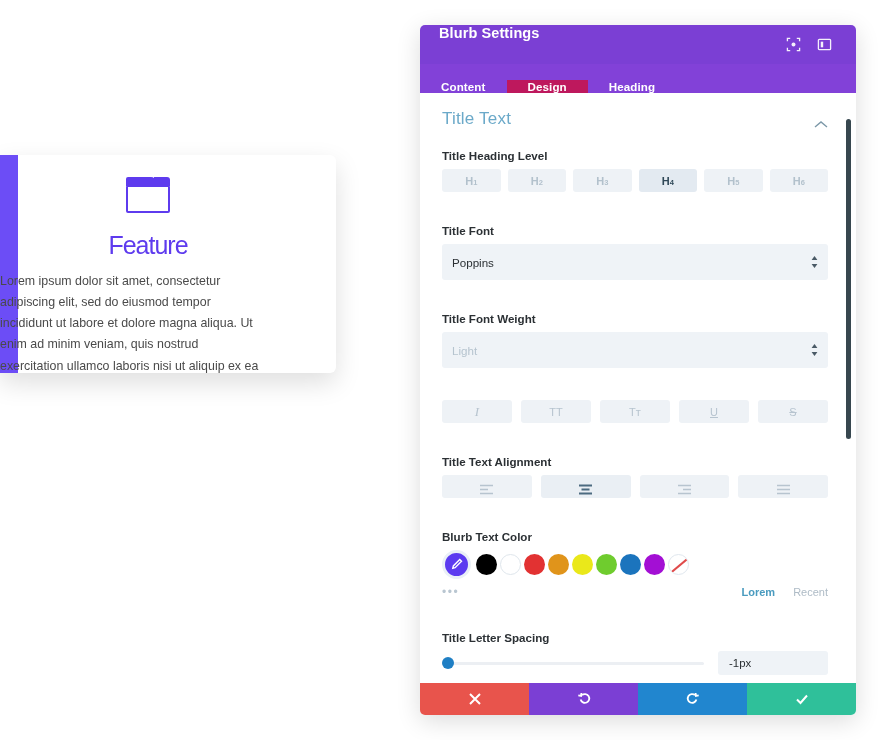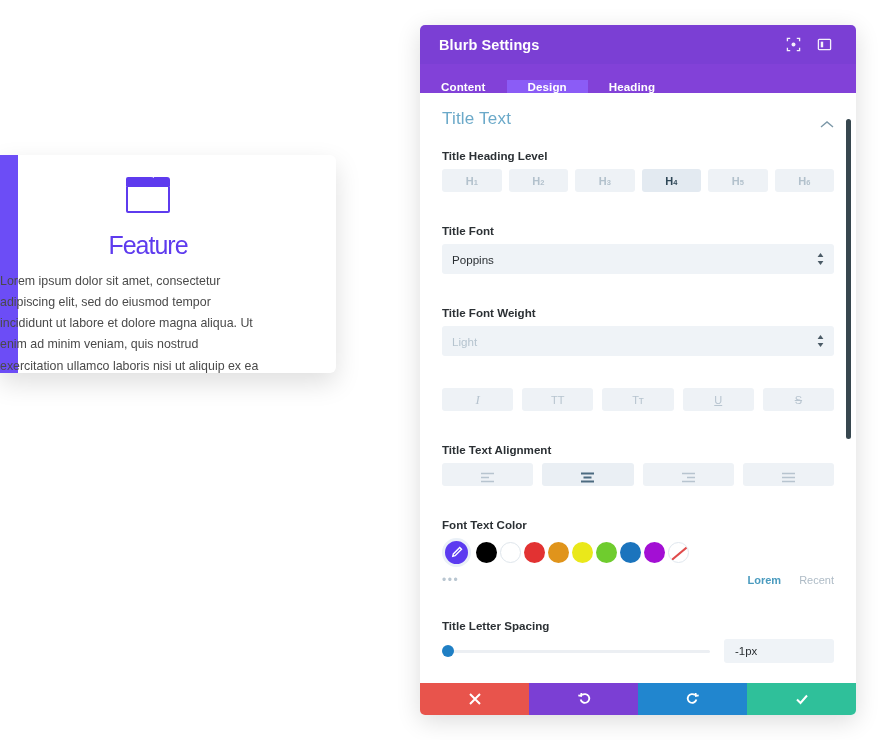--- a/index.html
+++ b/index.html
@@ -83,21 +83,21 @@
     width: 436px; height: 690px;
     background: #ffffff;
     border-radius: 5px;
     box-shadow: 0 6px 24px rgba(0,0,0,0.14);
     overflow: hidden;
     display: flex; flex-direction: column;
   }
   .panel-header {
     background: #7b3fd4;
     height: 39px;
-    display: flex; align-items: center;
+    display: flex; 
     padding: 0 24px 0 19px;
     flex: 0 0 auto;
   }
   .panel-title {
     color: #ffffff; font-size: 14.5px; font-weight: bold;
     letter-spacing: 0.1px;
     flex: 1;
   }
   .hdr-icons { display: flex; gap: 16px; align-items: center; }
   .hdr-icon { width: 15px; height: 15px; opacity: 0.92; cursor: pointer; }
@@ -108,32 +108,32 @@
     display: flex; align-items: flex-end;
     flex: 0 0 auto;
   }
   .tab {
     color: #ffffff; font-size: 11.6px; font-weight: bold;
     padding: 0 21px;
     display: flex; align-items: center;
     cursor: pointer;
     letter-spacing: 0.1px;
   }
-  .tab.active { background: #8b5cf6; }
+  .tab.active { background: #be185d; }
 
   .panel-body {
     flex: 1 1 auto;
     position: relative;
     overflow: hidden;
     background: #ffffff;
     padding: 0 0 0 0;
   }
   .scroll-area {
     position: absolute; inset: 0;
-    padding: 16px 22px 10px 22px;
+    padding: 16px 28px 10px 22px;
     overflow: hidden;
   }
   .scrollbar-track {
     position: absolute; right: 5px; top: 26px;
     width: 5px; height: 320px;
     background: #37474f;
     border-radius: 3px;
   }
 
   .section-head {
@@ -164,21 +164,21 @@
     border-radius: 3px;
     display: flex; align-items: center; justify-content: center;
     font-size: 11px; color: #b2c1cc; cursor: pointer;
     font-weight: bold;
   }
   .seg-btn.active { background: #e3eaf1; color: #2f4858; }
   .seg-btn sub { font-size: 7.5px; vertical-align: baseline; position: relative; top: 2px; }
 
   
   .select-box {
-    height: 30px; background: #eff3f7; border-radius: 3px;
+    height: 36px; background: #eff3f7; border-radius: 3px;
     display: flex; align-items: center;
     padding: 0 10px;
     font-size: 11.6px; color: #2b3034;
     position: relative; cursor: pointer;
   }
   .select-box.muted { color: #b6c4cf; }
   .select-arrows {
     position: absolute; right: 10px; top: 50%;
     transform: translateY(-50%);
     width: 7px; height: 12px;
@@ -429,21 +429,21 @@
             </div>
             <div class="align-btn">
               <span class="align-ico"><svg viewBox="0 0 15 11" stroke="#b7c4cf" stroke-width="1.5">
                     <path d="M1 1.5h13M1 5.5h13M1 9.5h13"></path>
                   </svg></span>
             </div>
           </div>
         </div>
 
         <div class="field">
-          <div class="field-label">Font Text Color</div>
+          <div class="field-label">Blurb Text Color</div>
           <div class="swatch-row">
             <div class="swatch picker">
               <svg viewBox="0 0 14 14" width="13" height="13" fill="none" stroke="#ffffff" stroke-width="1.5">
                 <path d="M10.5 1.6 L12.4 3.5 L5.5 10.4 L3 11 L3.6 8.5 Z"></path>
               </svg>
             </div>
             <div class="swatch" style="background:#000000"></div>
             <div class="swatch white" style="background:#ffffff"></div>
             <div class="swatch" style="background:#e23232"></div>
             <div class="swatch" style="background:#e0941b"></div>

